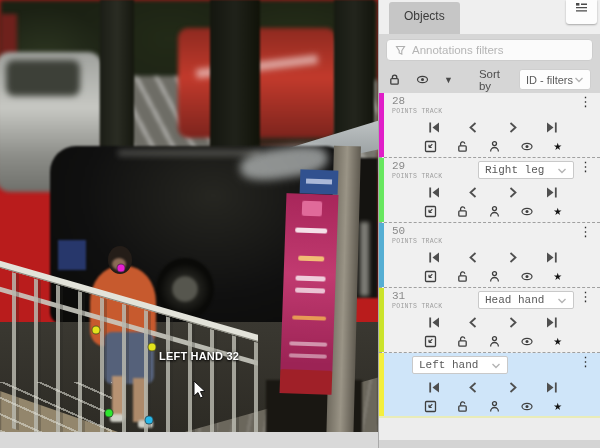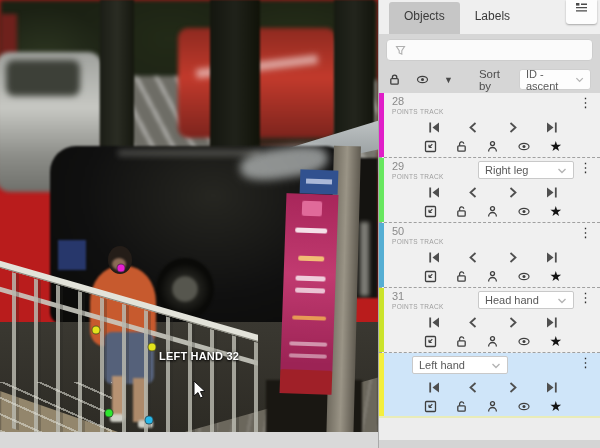--- a/index.html
+++ b/index.html
@@ -95,21 +95,21 @@
   .menu-btn { position:absolute; right:3px; top:0; width:31px; height:24px; background:#fdfdfd; border-radius:0 0 3px 3px;
     box-shadow:0 1px 2px rgba(0,0,0,.3); display:flex; justify-content:center; padding-top:2px; }
   .filter-row { background:#d6d6d6; padding:5px 7px; flex:0 0 30px; }
   .filter-input { background:#fbfbfb; border:1px solid #cdcdcd; border-radius:4px; height:22px; display:flex; align-items:center; gap:6px; padding:0 8px; color:#b5b5b5; font-size:11.5px; }
   .controls-row { background:#d6d6d6; height:27px; display:flex; align-items:center; padding:0 9px; flex:0 0 27px; }
   .hicon { display:flex; align-items:center; margin-right:14px; }
   .caret { font-size:9px; color:#4a4a4a; margin-right:0; }
   .sort-label { font-size:11.5px; color:#4e4e4e; margin-left:26px; margin-right:7px; }
   .sort-select { width:78px; height:21px; background:#fdfdfd; border:1px solid #cfcfcf; border-radius:3px;
     font-size:11px; color:#5a5a5a; display:flex; align-items:center; justify-content:space-between; padding:0 6px; }
-  .objects-list { flex:1; overflow:hidden; background:#ededed; }
+  .objects-list { flex:1; overflow:hidden; background:#ededed;font-family:Liberation Mono, monospace; }
   .card { height:65px; background:#f0f0f0; border-bottom:1px dashed #a0a0a0; position:relative; padding:3px 6px 0 13px; }
   .card.selected { background:#cfe5f9; border-bottom:2px solid #e9ecb9; }
   .strip { position:absolute; left:0; top:0; bottom:0; width:5px; }
   .card-head { display:flex; align-items:flex-start; height:21px; }
   .obj-meta { width:66px; }
   .obj-id { font-size:11px; color:#8a8a8a; line-height:11px; }
   .obj-type { font-size:6.5px; color:#9e9e9e; letter-spacing:.3px; margin-top:1px; }
   .label-select { width:96px; height:18px; background:#fff; border:1px solid #c9c9c9; border-radius:2px;
     font-size:11px; color:#595959; display:flex; align-items:center; justify-content:space-between; padding:0 6px; margin-left:20px; }
   .ellipsis { margin-left:auto; font-size:13px; color:#2e2e2e; line-height:14px; padding:0 2px; }
@@ -237,51 +237,51 @@
 
     <svg class="cursor" width="14" height="20" viewBox="0 0 14 20">
       <polygon points="1,0 1,15 5,11.6 7.4,17 10,15.8 7.5,10.6 12,10.3" fill="#fff" stroke="#111" stroke-width="1"></polygon>
     </svg>
   </div>
 
   <div class="sidebar">
 
     <div class="tabs-bar">
       <div class="tab active">Objects</div>
-      <div class="tab">Labels</div>
       <div class="menu-btn">
         <svg class="i" width="13" height="11" viewBox="0 0 13 11">
             <use href="#ic-menu"></use>
           </svg>
       </div>
     </div>
 
     <div class="filter-row">
       <div class="filter-input">
         <svg class="i" width="11" height="11" viewBox="0 0 11 11">
             <use href="#ic-funnel"></use>
           </svg>
+        <span>Annotations filters</span>
       </div>
     </div>
 
     <div class="controls-row">
       <span class="hicon">
         <svg class="i" width="13" height="13" viewBox="0 0 13 13">
             <use href="#ic-lock-closed"></use>
           </svg>
       </span>
       <span class="hicon">
         <svg class="i" width="15" height="13" viewBox="0 0 13 13">
             <use href="#ic-eye"></use>
           </svg>
       </span>
       <span class="hicon caret">▼</span>
       <span class="sort-label">Sort by</span>
       <div class="sort-select">
-        <span>ID - ascent</span>
+        <span>ID - filters</span>
         <svg class="i" width="10" height="7" viewBox="0 0 10 7">
             <use href="#ic-chevron"></use>
           </svg>
       </div>
     </div>
 
     <div class="objects-list">
 
       <div class="card">
         <div class="strip" style="background-color: rgb(224, 30, 200);"></div>

